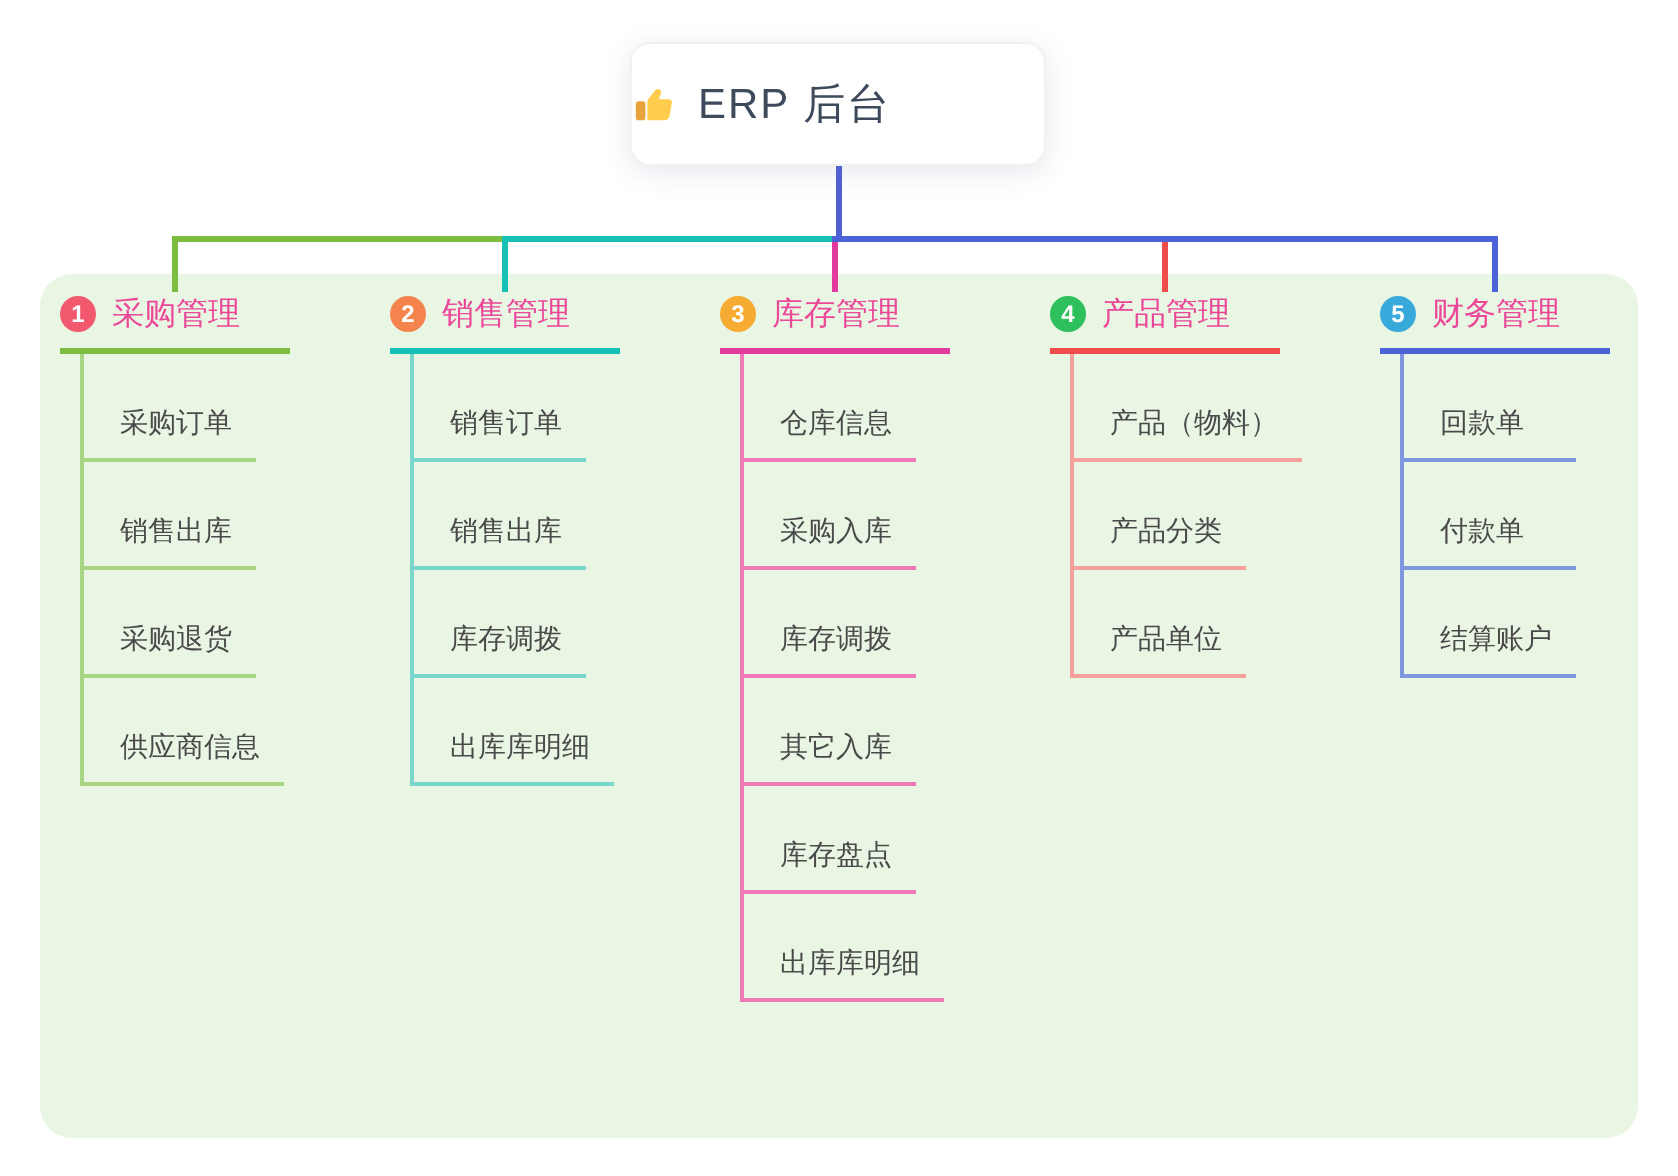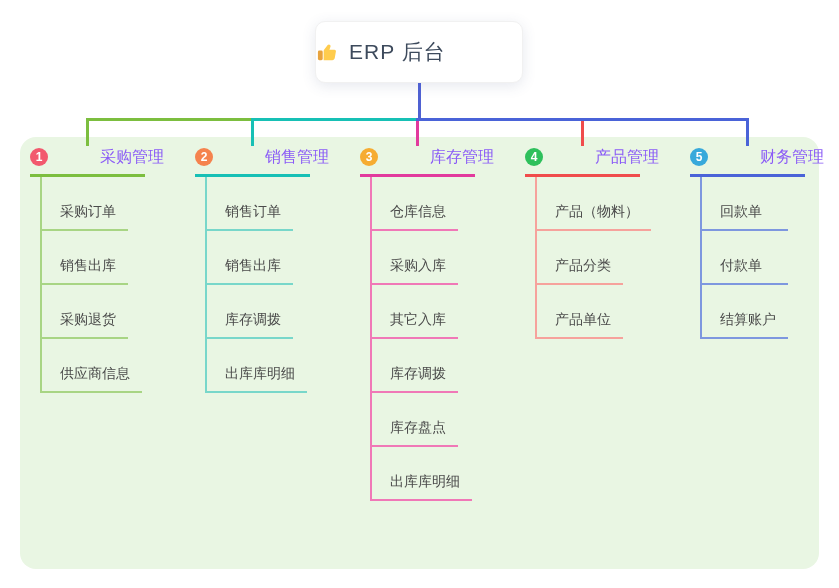--- a/index.html
+++ b/index.html
@@ -41,21 +41,21 @@
   .branch-header {
     display:flex; align-items:center; gap:8px;
     width:115px; height:31px; padding-bottom:6px;
     border-bottom:3px solid var(--line);
   }
   .badge {
     width:18px; height:18px; border-radius:50%; flex:0 0 18px;
     background:var(--badge); color:#fff; font-size:12px; font-weight:bold;
     display:flex; align-items:center; justify-content:center;
   }
-  .branch-label { font-size:16px; color:#8b5cf6; white-space:nowrap;margin-left:44px; }
+  .branch-label { font-size:16px; color:#ec4899; white-space:nowrap; }
 
   .children {
     list-style:none; margin-left:10px; width:max-content;
     border-left:2px solid var(--child);
   }
   .child {
     height:54px; width:max-content; min-width:86px;
     display:flex; align-items:flex-end;
     padding:14px 12px 8px 18px;
     border-bottom:2px solid var(--child);
@@ -137,24 +137,24 @@
       <span class="branch-label">库存管理</span>
     </div>
     <ul class="children">
       <li class="child">
           <span class="child-label">仓库信息</span>
         </li>
       <li class="child">
           <span class="child-label">采购入库</span>
         </li>
       <li class="child">
-          <span class="child-label">其它入库</span>
+          <span class="child-label">库存调拨</span>
         </li>
       <li class="child">
-          <span class="child-label">库存调拨</span>
+          <span class="child-label">其它入库</span>
         </li>
       <li class="child">
           <span class="child-label">库存盘点</span>
         </li>
       <li class="child">
           <span class="child-label">出库库明细</span>
         </li>
     </ul>
   </div>
 

